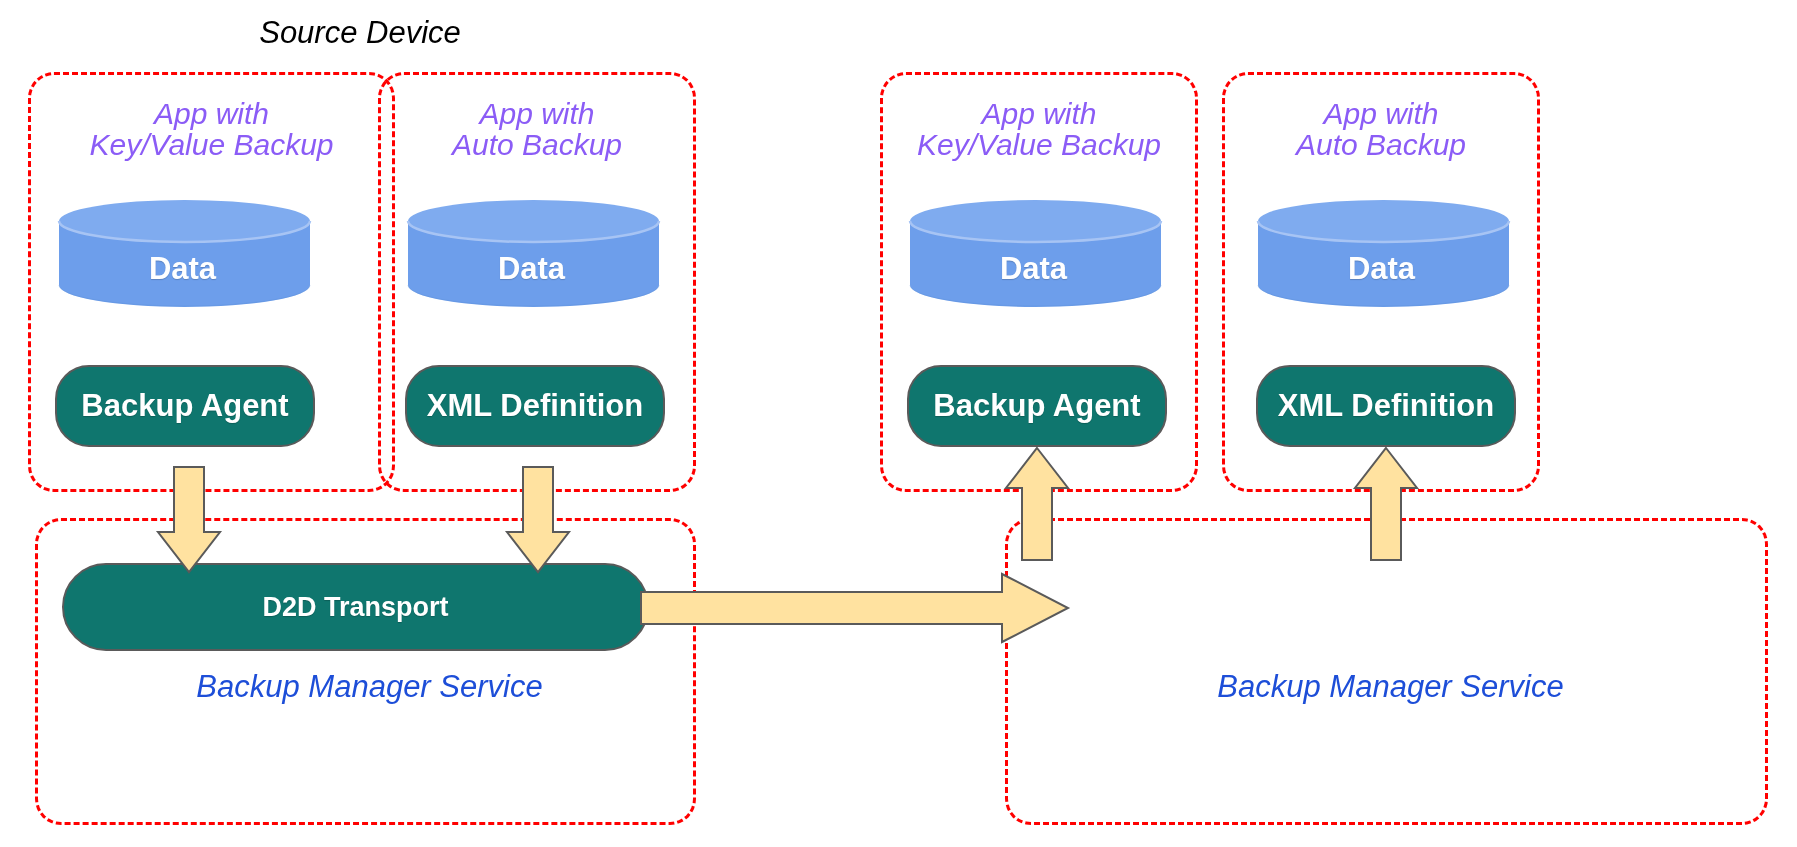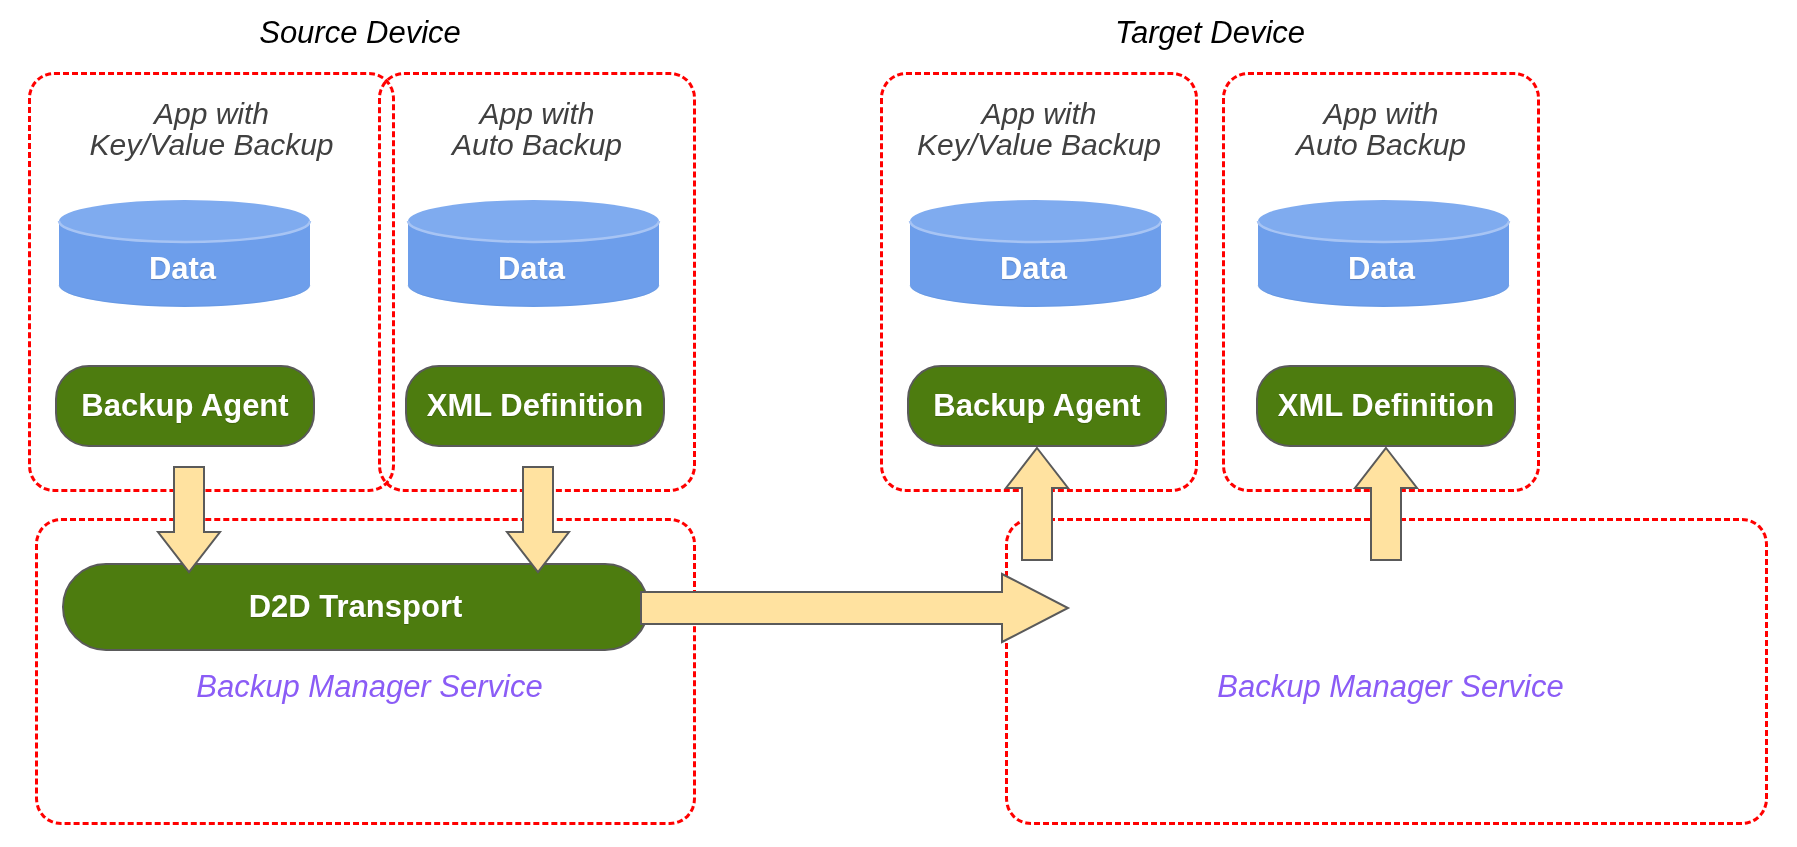--- a/index.html
+++ b/index.html
@@ -41,32 +41,32 @@
   }
 
   .app-caption {
     position: absolute;
     left: 0;
     right: 0;
     text-align: center;
     font-style: italic;
     font-size: 30px;
     line-height: 1.02;
-    color: #404040;
+    color: #8b5cf6;
     font-family: "Liberation Sans", sans-serif;
   }
 
   .bms-caption {
     position: absolute;
     left: 8px;
     right: 0;
     text-align: center;
     font-style: italic;
     font-size: 31px;
-    color: #8b5cf6;
+    color: #1d4ed8;
     font-family: "Liberation Sans", sans-serif;
   }
 
   
   .cylinder {
     position: absolute;
   }
   .cyl-label {
     position: absolute;
     left: 0;
@@ -76,54 +76,53 @@
     font-weight: bold;
     font-size: 31px;
     font-family: "Liberation Sans", sans-serif;
     text-shadow: 0 1px 1px rgba(0,0,0,0.18);
     pointer-events: none;
   }
 
   
   .pill {
     position: absolute;
-    background: #4d7c0f;
+    background: #0f766e;
     border: 2px solid #5a5a5a;
     box-sizing: border-box;
     display: flex;
     align-items: center;
     justify-content: center;
     color: #ffffff;
     font-weight: bold;
     font-family: "Liberation Sans", sans-serif;
     text-shadow: 0 1px 1px rgba(0,0,0,0.2);
   }
   .pill.small {
     border-radius: 34px;
     font-size: 31px;
   }
   .pill.transport {
     border-radius: 48px;
-    font-size: 31px;
+    font-size: 27px;
   }
 
   
   .arrow {
     position: absolute;
   }
   svg { display: block; overflow: visible; }
 </style>
 </head>
 <body>
 
 <div id="stage">
 
   <div class="device-title" style="left:160px; top:15px; width:400px;">Source Device</div>
 
-  <div class="device-title" style="left:1010px; top:15px; width:400px;">Target Device</div>
 
   <div class="dashed-box" style="left:28px; top:72px; width:367px; height:420px;">
     <div class="app-caption" style="top:24px;">
       <span>App with</span><br>
       <span>Key/Value Backup</span>
     </div>
   </div>
 
   <div class="cylinder" style="left:57px; top:199px; width:255px; height:108px;">
     <svg width="255" height="108" viewBox="0 0 255 108">

